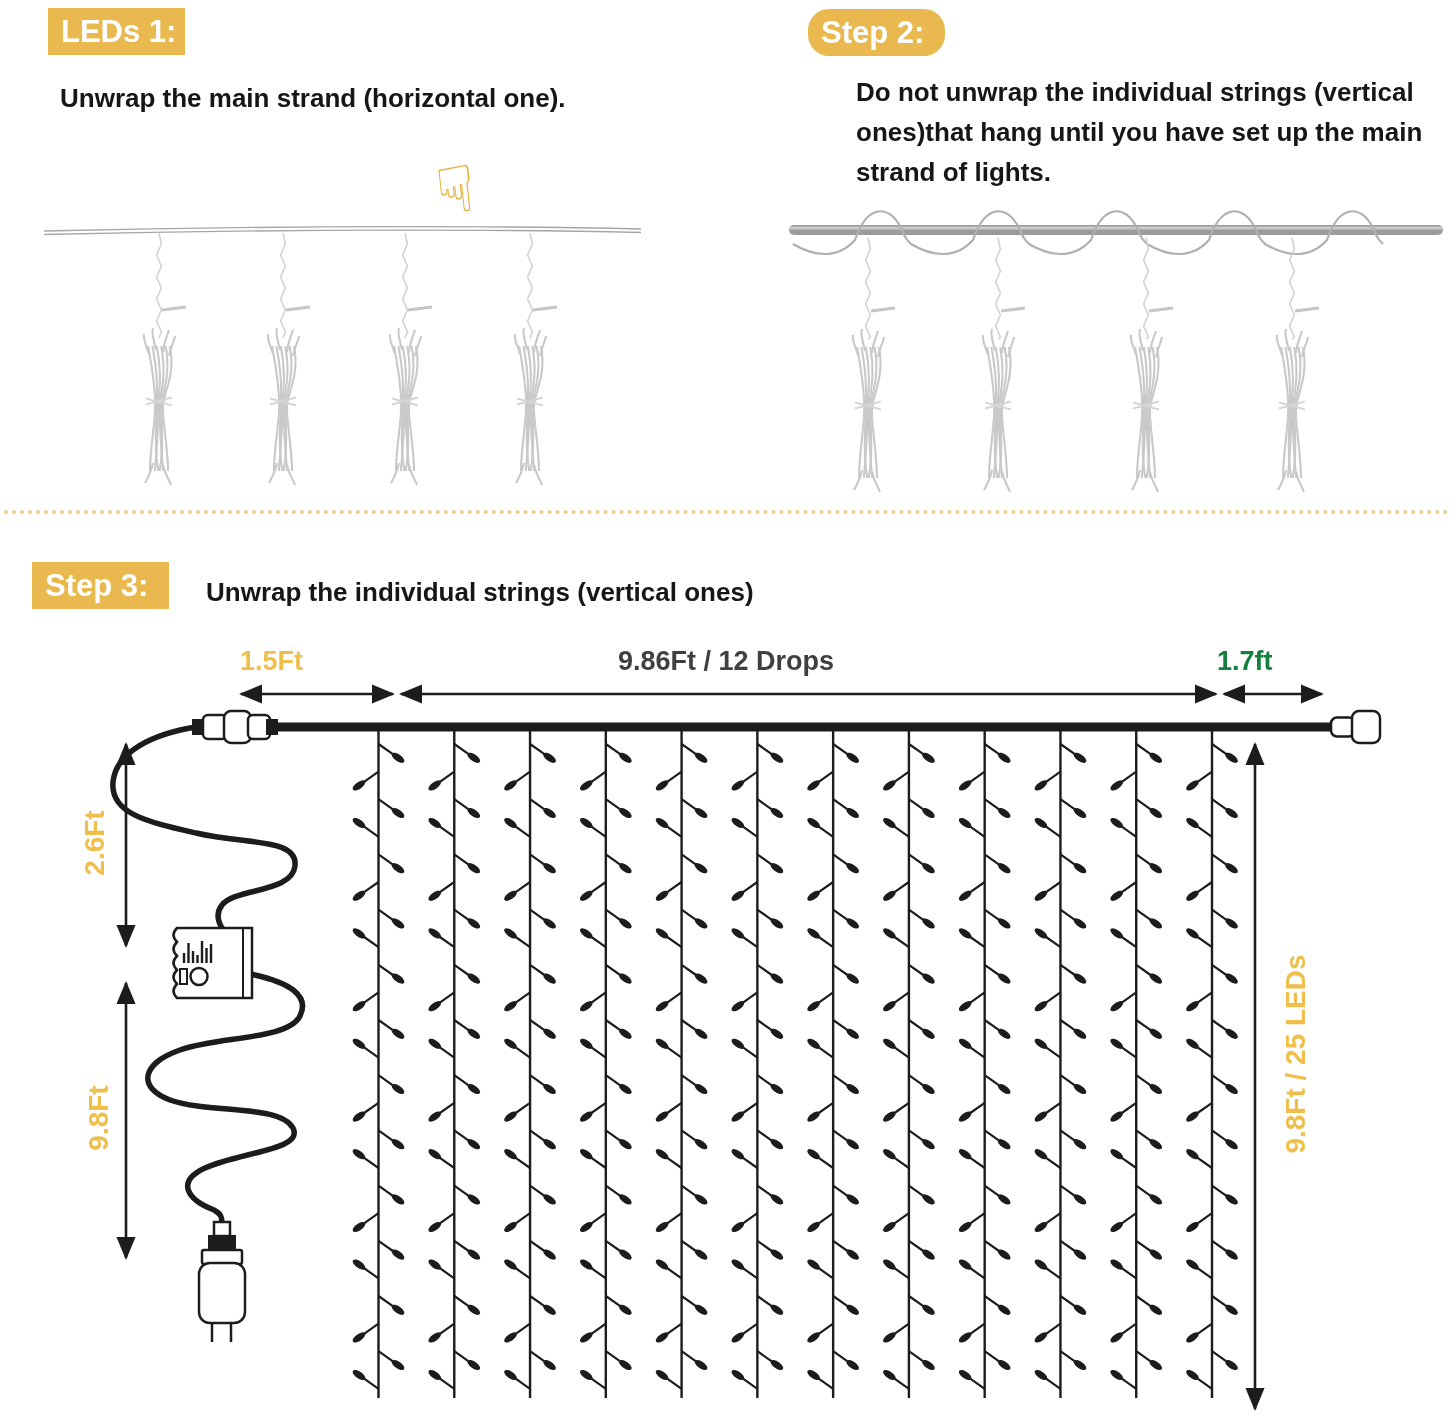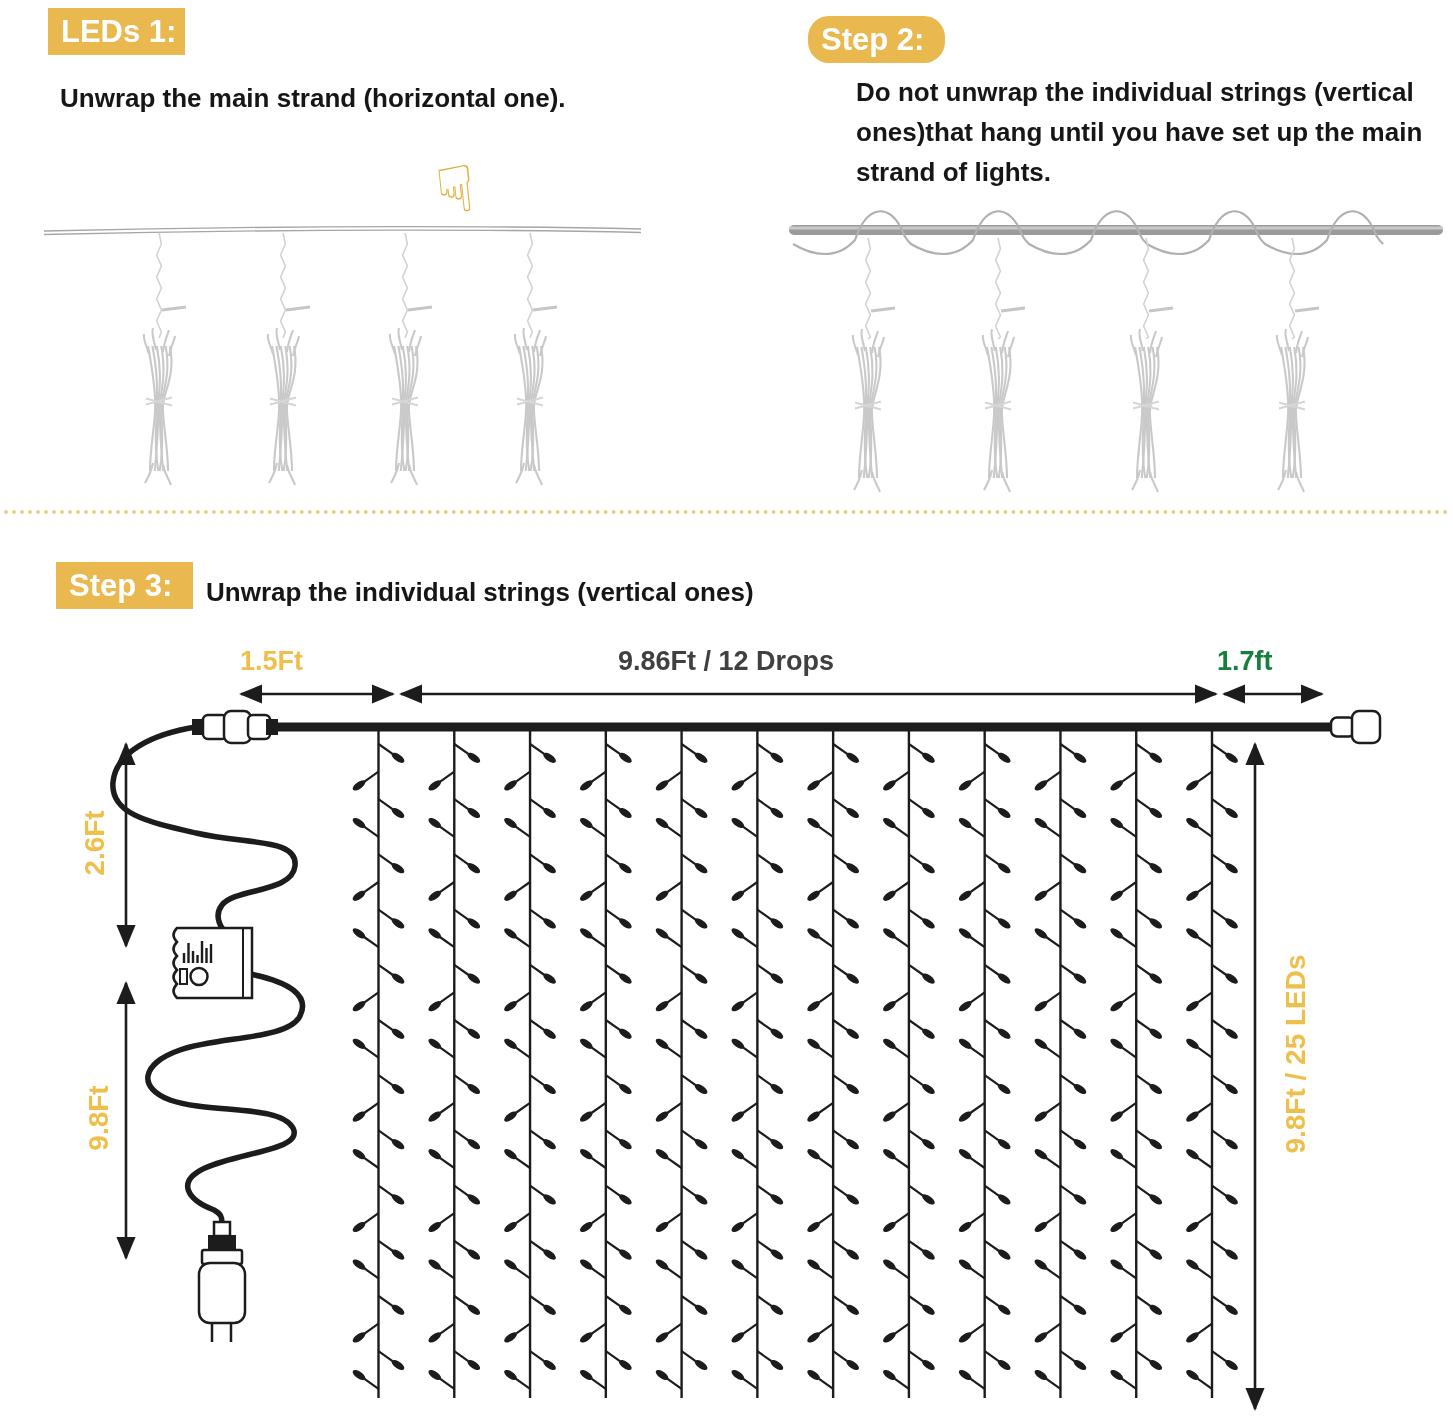--- a/index.html
+++ b/index.html
@@ -82,21 +82,21 @@
       <path d="M 541 346 C 547 378, 533.3 392.5, 533.85 408.5 C 534.4 427.5, 538.8 447, 539.05 471" stroke="#C9C9C9" stroke-width="2.1" fill="none"></path>
       <path d="M 520 354 C 517 344, 514 340, 515 334" stroke="#C9C9C9" stroke-width="2.1" fill="none"></path>
       <path d="M 527 350 C 525 340, 522 334, 524 328" stroke="#C9C9C9" stroke-width="2.1" fill="none"></path>
       <path d="M 534 352 C 535 342, 538 336, 540 330" stroke="#C9C9C9" stroke-width="2.1" fill="none"></path>
       <path d="M 540 356 C 542 346, 545 342, 546 336" stroke="#C9C9C9" stroke-width="2.1" fill="none"></path>
       <path d="M 524 463 C 522 473, 518 479, 516 483 M 534 465 C 536 475, 540 479, 542 485" stroke="#C9C9C9" stroke-width="2.1" fill="none"></path>
       <path d="M 517 404.5 L 543 397.5 M 517 398.5 L 543 405.5" stroke="#d6d6d6" stroke-width="2" fill="none"></path>
     </g>
   </svg>
 
-<div class="abs badge" style="left: 808px; top: 16px; background: rgb(233, 184, 78); border-radius: 21px;">Step 2:</div>
+<div class="abs badge" style="left: 808px; top: 9px; background: rgb(233, 184, 78); border-radius: 21px;">Step 2:</div>
 <div class="abs steptext" style="left:820px;top:72px;width:618px;margin-left:36px;">Do not unwrap the individual strings (vertical ones)that hang until you have set up the main strand of lights.</div>
 <svg id="svg-step2" style="left:763px;top:160px;" width="690" height="350" viewBox="763 160 690 350">
     <rect x="789" y="225" width="654" height="10" rx="5" fill="#9B9B9B"></rect>
     <rect x="789" y="226.5" width="654" height="3" rx="1.5" fill="#c9c9c9"></rect>
     <path d="M 793 244 C 813 256, 837 260, 855 240 C 867 204, 889 204, 901 228 C 905 238, 907 240, 911 244 C 931 256, 955 260, 973 240 C 985 204, 1007 204, 1019 228 C 1023 238, 1025 240, 1029 244 C 1049 256, 1073 260, 1091 240 C 1103 204, 1125 204, 1137 228 C 1141 238, 1143 240, 1147 244 C 1167 256, 1191 260, 1209 240 C 1221 204, 1243 204, 1255 228 C 1259 238, 1261 240, 1265 244 C 1285 256, 1309 260, 1327 240 C 1339 204, 1361 204, 1373 228 C 1377 238, 1379 240, 1383 244" stroke="#b0b0b0" stroke-width="2.2" fill="none"></path>
     <g>
       <path d="M 868 238 L 870.4 249 L 865.6 260 L 870.4 271 L 865.6 282 L 870.4 293 L 865.6 304 L 870.4 315 L 865.6 326 L 870.4 337 L 868 339" stroke="#d2d2d2" stroke-width="1.6" fill="none"></path>
       <line x1="871" y1="311" x2="895" y2="308" stroke="#c6c6c6" stroke-width="3.2"></line>
       <path d="M 857 347 C 863 379, 864.7 396.5, 864.15 412.5 C 863.6 431.5, 859.2 454, 858.95 478" stroke="#C9C9C9" stroke-width="2.1" fill="none"></path>
       <path d="M 861.4 347 C 867.4 379, 866.02 396.5, 865.69 412.5 C 865.36 431.5, 862.72 454, 867.37 478" stroke="#C9C9C9" stroke-width="2.1" fill="none"></path>
@@ -156,21 +156,21 @@
       <path d="M 1289 351 C 1287 341, 1284 335, 1286 329" stroke="#C9C9C9" stroke-width="2.1" fill="none"></path>
       <path d="M 1296 353 C 1297 343, 1300 337, 1302 331" stroke="#C9C9C9" stroke-width="2.1" fill="none"></path>
       <path d="M 1302 357 C 1304 347, 1307 343, 1308 337" stroke="#C9C9C9" stroke-width="2.1" fill="none"></path>
       <path d="M 1286 470 C 1284 480, 1280 486, 1278 490 M 1296 472 C 1298 482, 1302 486, 1304 492" stroke="#C9C9C9" stroke-width="2.1" fill="none"></path>
       <path d="M 1279 408.5 L 1305 401.5 M 1279 402.5 L 1305 409.5" stroke="#d6d6d6" stroke-width="2" fill="none"></path>
     </g>
   </svg>
 
 <div class="abs divider" style="left: 4px; top: 510px; width: 1445px; border-top-color: rgb(234, 205, 135);"></div>
 
-<div class="abs badge" style="left: 56px; top: 562px; background: rgb(233, 184, 78);">Step 3:</div>
+<div class="abs badge" style="left: 32px; top: 562px; background: rgb(233, 184, 78);">Step 3:</div>
 <div class="abs steptext" style="left:206px;top:572px;width:900px;">Unwrap the individual strings (vertical ones)</div>
 
 <div class="abs dimlabel" style="left: 240px; top: 646px; width: 160px; color: rgb(239, 191, 75);">1.5Ft</div>
 <div class="abs dimlabel" style="left: 618px; top: 646px; width: 300px; color: #404040;">9.86Ft / 12 Drops</div>
 <div class="abs dimlabel" style="left: 1217px; top: 646px; width: 160px; color: #15803d;">1.7ft</div>
 <div class="abs rotlabel" style="left: 15px; top: 827px; width: 160px; color: rgb(239, 191, 75);">2.6Ft</div>
 <div class="abs rotlabel" style="left: 19px; top: 1102px; width: 160px; color: rgb(239, 191, 75);">9.8Ft</div>
 <div class="abs rotlabel" style="left: 1176px; top: 1038px; width: 240px; color: rgb(239, 191, 75);">9.8Ft / 25 LEDs</div>
 
 <svg id="svg-step3" style="left:0;top:600px;" width="1453" height="826" viewBox="0 600 1453 826">

